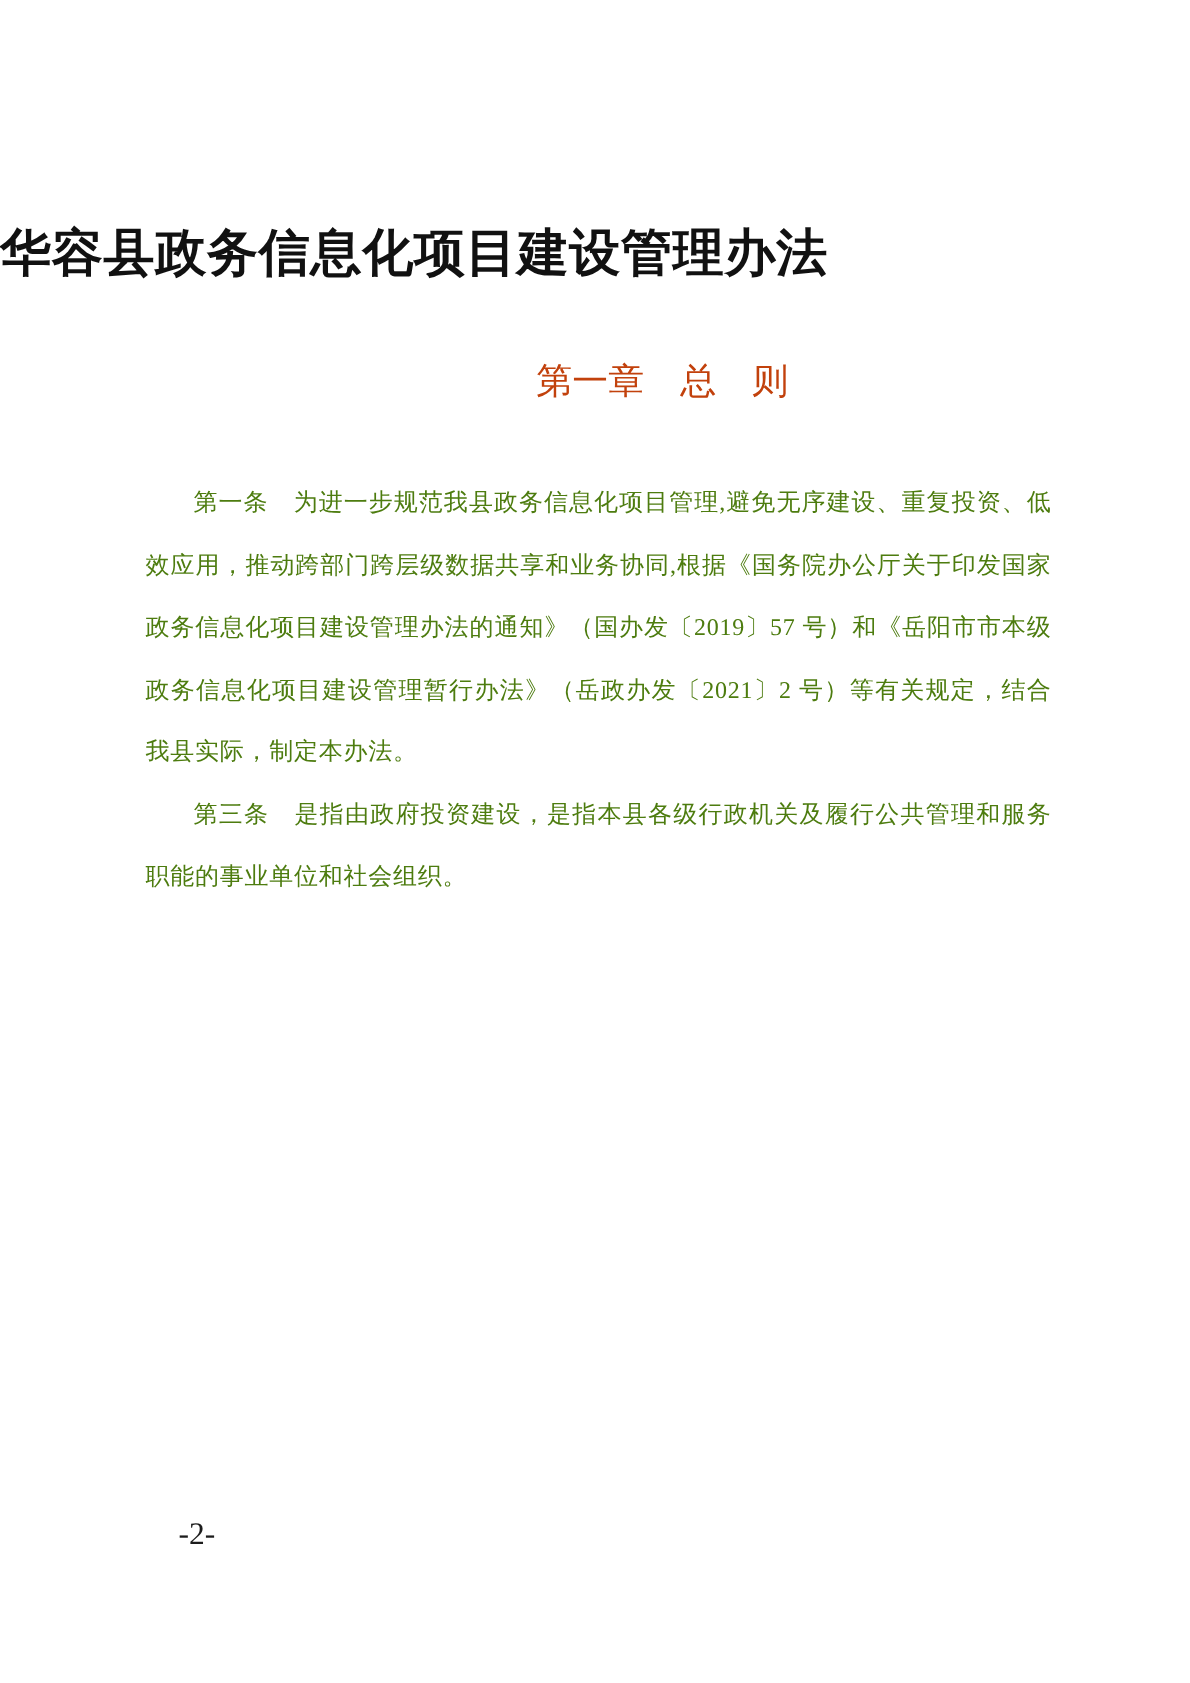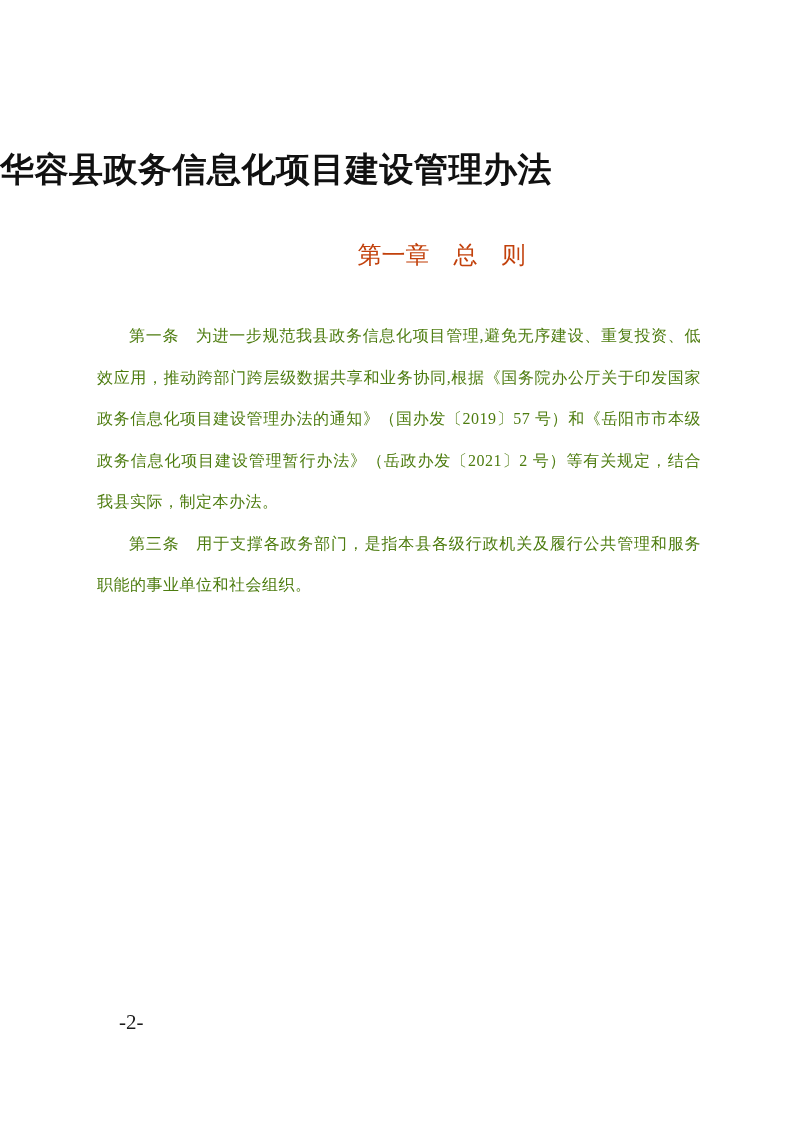--- a/index.html
+++ b/index.html
@@ -74,18 +74,18 @@
 <body>
 
 <div class="page">
 
   <div class="doc-title">华容县政务信息化项目建设管理办法</div>
 
   <div class="chapter-heading">第一章　总　则</div>
 
   <div class="body-text">
     <p>第一条　为进一步规范我县政务信息化项目管理,避免无序建设、重复投资、低效应用，推动跨部门跨层级数据共享和业务协同,根据《国务院办公厅关于印发国家政务信息化项目建设管理办法的通知》（国办发〔2019〕57 号）和《岳阳市市本级政务信息化项目建设管理暂行办法》（岳政办发〔2021〕2 号）等有关规定，结合我县实际，制定本办法。</p>
-    <p>第三条　用于支撑各政务部门，是指本县各级行政机关及履行公共管理和服务职能的事业单位和社会组织。</p>
+    <p>第三条　是指由政府投资建设，是指本县各级行政机关及履行公共管理和服务职能的事业单位和社会组织。</p>
   </div>
 
   <div class="page-number">-2-</div>
 
 </div>
 
 </body></html>

